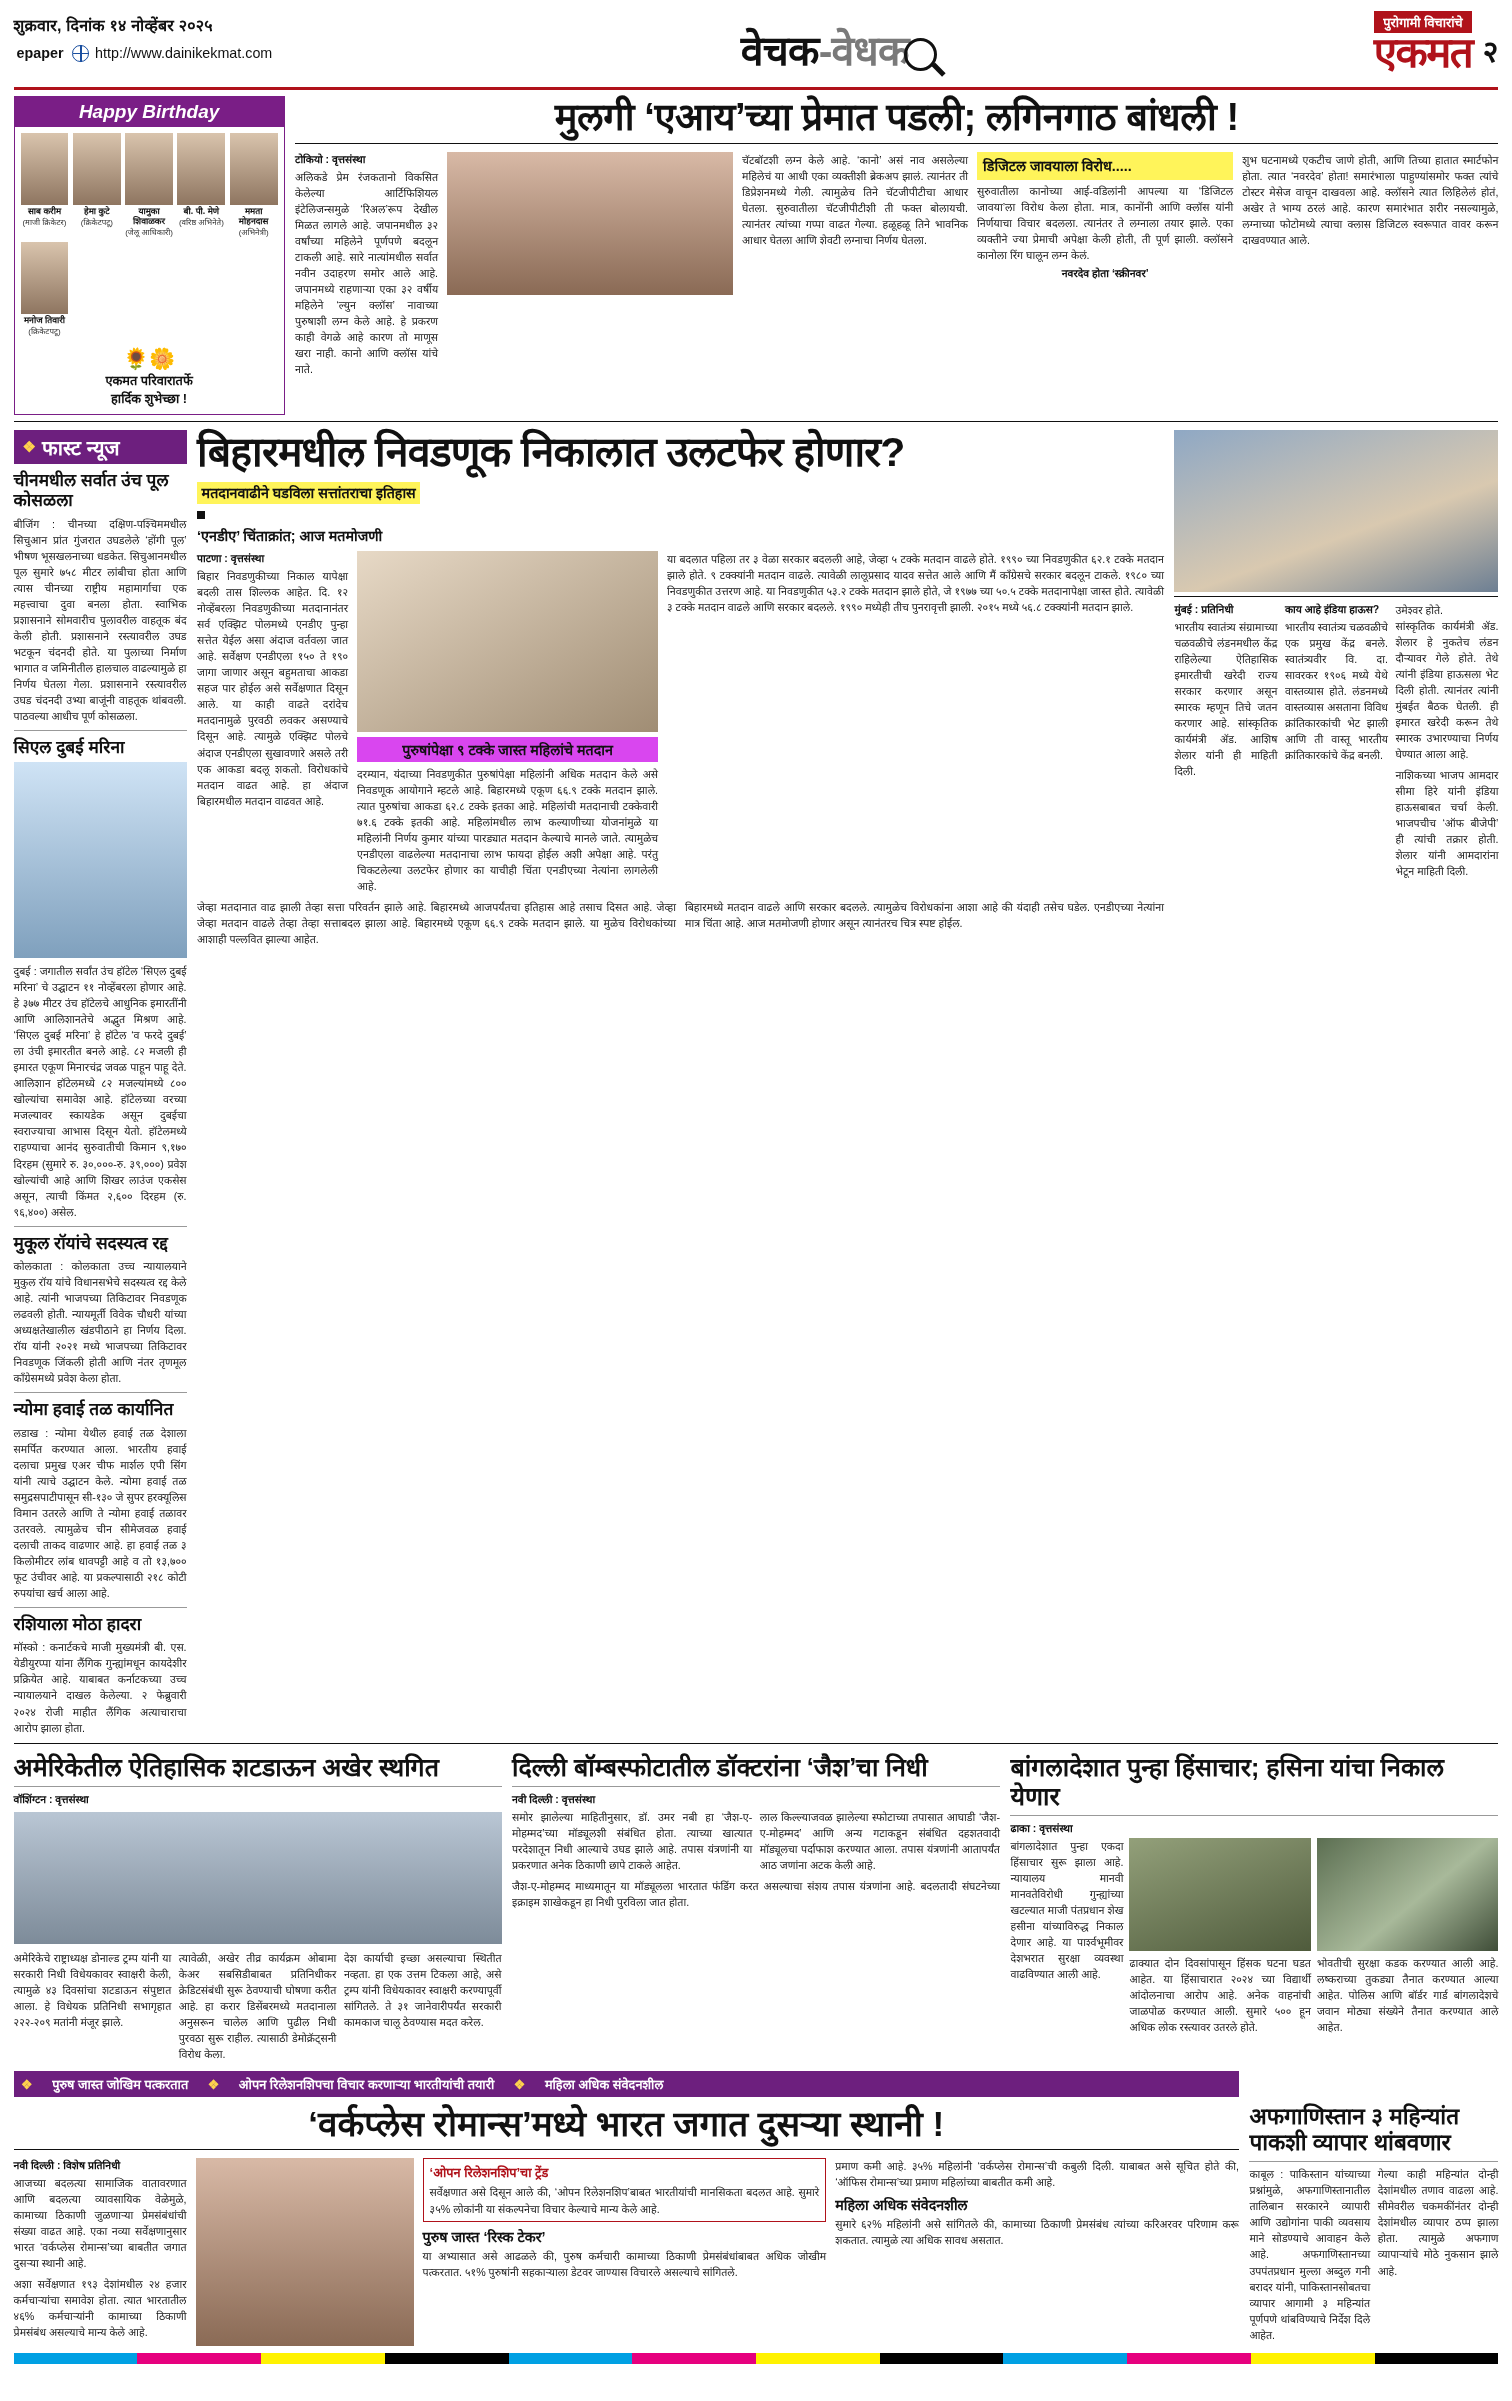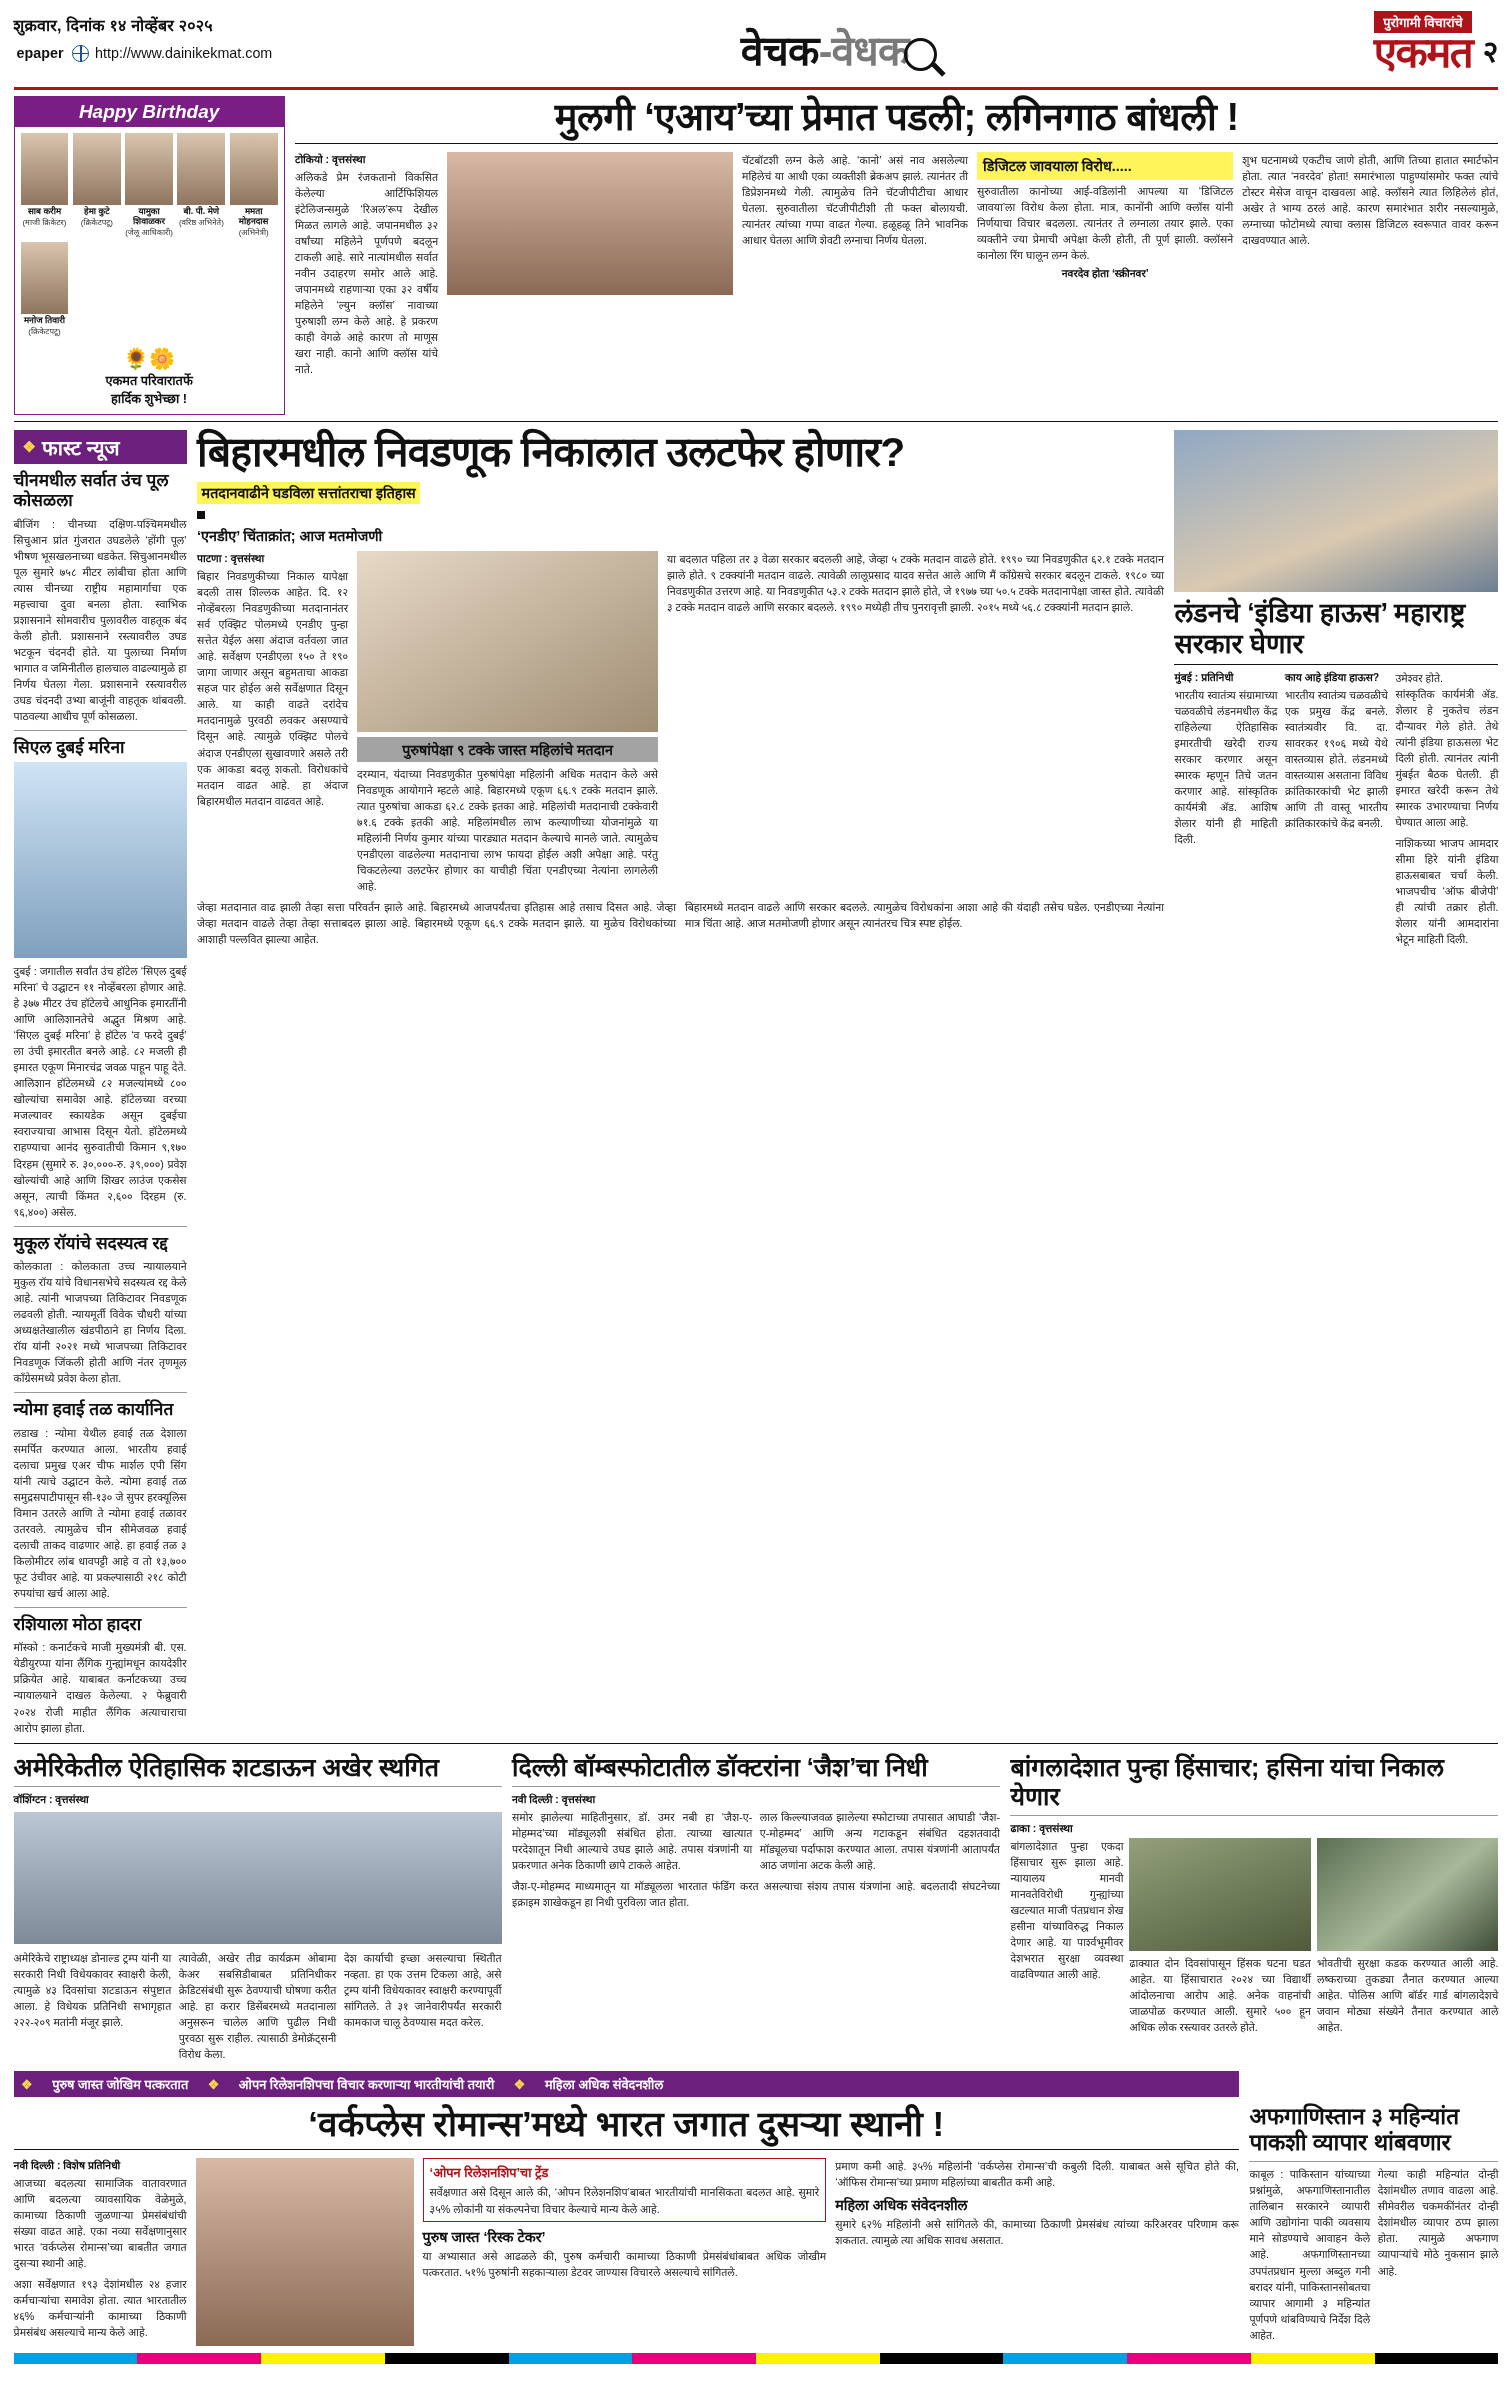--- a/index.html
+++ b/index.html
@@ -81,21 +81,21 @@
   .fast-hd .dia { color:#ffd34d; font-size:15px; }
   .mini-hd { font-size:17.3px; font-weight:bold; line-height:1.2; margin:6px 0 4.5px; }
   .left-ph { width:100%; height:196px; margin:4.5px 0; }
 
   .big-hd { font-size:41px; font-weight:bold; line-height:1.12; letter-spacing:-0.8px; }
   .kicker { display:flex; align-items:flex-start; gap:7.5px; margin:6px 0 4.5px;flex-direction:column; }
   .kicker .hl-yellow { background:#fff45a; font-weight:bold; font-size:14.3px; padding:1.5px 4.5px; }
   .kicker .sq { width:7.5px; height:7.5px; background:#111; display:inline-block; }
   .kicker .k2 { font-weight:bold; font-size:14.3px; }
   .lede-photo { width:100%; height:181px; }
-  .cap-bar { background:#a3a3a3; font-weight:bold; font-size:14.3px; text-align:center; padding:3px; }
+  .cap-bar { background:#d946ef; font-weight:bold; font-size:14.3px; text-align:center; padding:3px; }
   .three { display:flex; gap:9px; margin-top:6px; }
   .three > div { flex:1; }
 
   .r-hd { font-size:27px; font-weight:bold; line-height:1.15; }
   .r-ph { width:100%; height:162px; }
 
   .sub3 { display:flex; gap:10.5px; margin-top:9px; }
   .sub3 .c { flex:1; }
   .sub-hd { font-size:25px; font-weight:bold; line-height:1.15; }
   .sub-ph { width:100%; height:132px; margin:6px 0; }
@@ -293,21 +293,20 @@
           <div class="col-text">जेव्हा मतदानात वाढ झाली तेव्हा सत्ता परिवर्तन झाले आहे. बिहारमध्ये आजपर्यंतचा इतिहास आहे तसाच दिसत आहे. जेव्हा जेव्हा मतदान वाढले तेव्हा तेव्हा सत्ताबदल झाला आहे. बिहारमध्ये एकूण ६६.९ टक्के मतदान झाले. या मुळेच विरोधकांच्या आशाही पल्लवित झाल्या आहेत.</div>
         </div>
         <div>
           <div class="col-text">बिहारमध्ये मतदान वाढले आणि सरकार बदलले. त्यामुळेच विरोधकांना आशा आहे की यंदाही तसेच घडेल. एनडीएच्या नेत्यांना मात्र चिंता आहे. आज मतमोजणी होणार असून त्यानंतरच चित्र स्पष्ट होईल.</div>
         </div>
       </div>
     </div>
 
     <div class="rightcol">
       <div class="ph g1 r-ph"></div>
-      <div class="r-hd" style="margin-top:6px;">लंडनचे ‘इंडिया हाऊस’ महाराष्ट्र सरकार घेणार</div>
       <div class="rule" style="margin:4.5px 0;"></div>
       <div style="display:flex;gap:7.5px;">
         <div style="flex:1;">
           <div class="byline">मुंबई : प्रतिनिधी</div>
           <div class="col-text">भारतीय स्वातंत्र्य संग्रामाच्या चळवळीचे लंडनमधील केंद्र राहिलेल्या ऐतिहासिक इमारतीची खरेदी राज्य सरकार करणार असून स्मारक म्हणून तिचे जतन करणार आहे. सांस्कृतिक कार्यमंत्री ॲड. आशिष शेलार यांनी ही माहिती दिली.</div>
         </div>
         <div style="flex:1;">
           <div class="byline">काय आहे इंडिया हाऊस?</div>
           <div class="col-text">भारतीय स्वातंत्र्य चळवळीचे एक प्रमुख केंद्र बनले. स्वातंत्र्यवीर वि. दा. सावरकर १९०६ मध्ये येथे वास्तव्यास होते. लंडनमध्ये वास्तव्यास असताना विविध क्रांतिकारकांची भेट झाली आणि ती वास्तू भारतीय क्रांतिकारकांचे केंद्र बनली.</div>
         </div>

